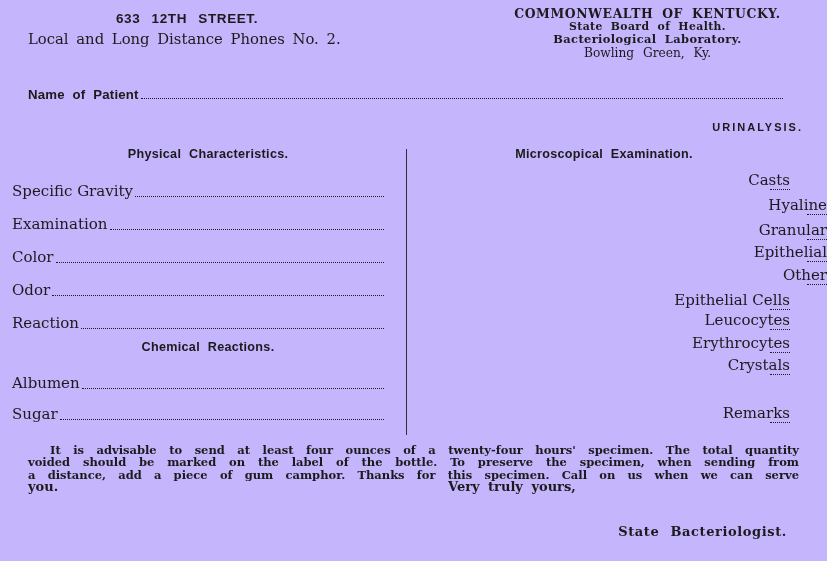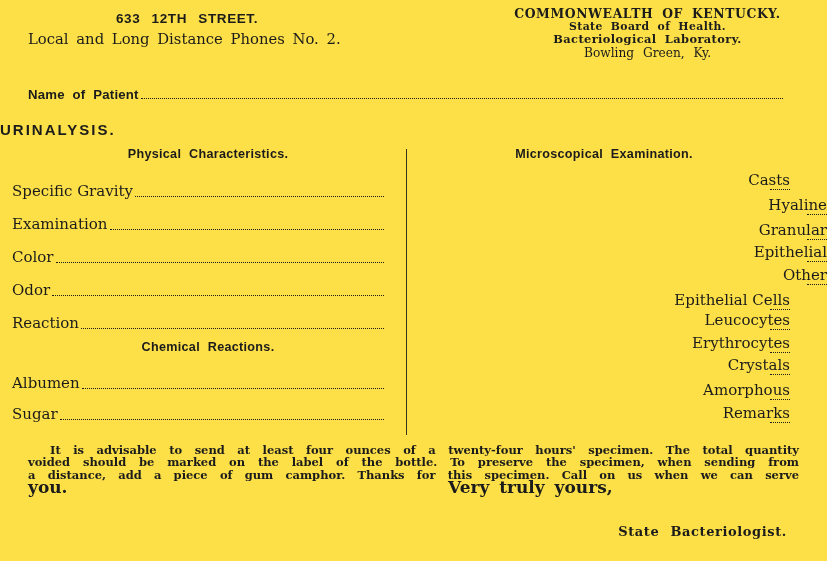--- a/index.html
+++ b/index.html
@@ -1,20 +1,20 @@
 <!DOCTYPE html>
 <html><head>
 <meta charset="utf-8">
 <style>
   html,body { margin:0; padding:0; background:#e8e8e8; }
   .page {
     position:relative;
     width:827px; height:561px;
     margin:0 auto;
-    background:#fde047;
+    background:#c4b5fd;
     color:#1b1b1b;
     font-family:"DejaVu Serif", serif;
     overflow:hidden;
   }
 
   
   .tl-block { position:absolute; left:28px; top:10px; width:318px; }
   .tl-address {
     text-align:center;
     font-family:"Liberation Sans", sans-serif;
@@ -38,23 +38,23 @@
   }
   .patient-label {
     font-family:"Liberation Sans", sans-serif;
     font-weight:bold; font-size:13.2px; word-spacing:4px; letter-spacing:0.2px;
     white-space:nowrap;
   }
 
   
   .title {
     position:absolute; left:0; right:24px; top:121px;
-    text-align:left;
-    font-family:"Liberation Sans", sans-serif;
-    font-weight:bold; font-size:15px; letter-spacing:2px;
+    text-align:right;
+    font-family:"Liberation Sans", sans-serif;
+    font-weight:bold; font-size:11px; letter-spacing:2px;
   }
 
   
   .col-header {
     position:absolute;
     font-family:"Liberation Sans", sans-serif;
     font-weight:bold; font-size:12.6px; letter-spacing:0.3px; word-spacing:4px;
     text-align:center;
   }
   .row {
@@ -80,21 +80,21 @@
 
   
   .footer { position:absolute; left:28px; top:444px; width:771px; }
   .fline {
     font-size:11.5px; line-height:12.4px; font-weight:600;
     text-align:justify; text-align-last:justify;
     white-space:nowrap;
   }
   .fline.first { padding-left:22px; }
   .fline-last {
-    position:relative; font-size:17px; line-height:12.6px; font-weight:600;
+    position:relative; font-size:13px; line-height:12.6px; font-weight:600;
   }
   .closing { position:absolute; left:420px; top:0; word-spacing:4px; }
 
   .signature {
     position:absolute; right:40px; top:524px;
     font-size:13px; word-spacing:6px; letter-spacing:0.6px; font-weight:600;
   }
 </style>
 </head>
 <body>
@@ -185,24 +185,20 @@
   <div class="row rrow" style="top:311px">
     <span class="flabel">Leucocytes</span>
       <span class="leader"></span>
   </div>
   <div class="row rrow" style="top:334px">
     <span class="flabel">Erythrocytes</span>
       <span class="leader"></span>
   </div>
   <div class="row rrow" style="top:356px">
     <span class="flabel">Crystals</span>
-      <span class="leader"></span>
-  </div>
-  <div class="row rrow" style="top:381px">
-    <span class="flabel">Amorphous</span>
       <span class="leader"></span>
   </div>
   <div class="row rrow" style="top:404px">
     <span class="flabel">Remarks</span>
       <span class="leader"></span>
   </div>
 
   <div class="footer">
     <div class="fline first">It is advisable to send at least four ounces of a twenty-four hours' specimen. The total quantity</div>
     <div class="fline">voided should be marked on the label of the bottle. To preserve the specimen, when sending from</div>

